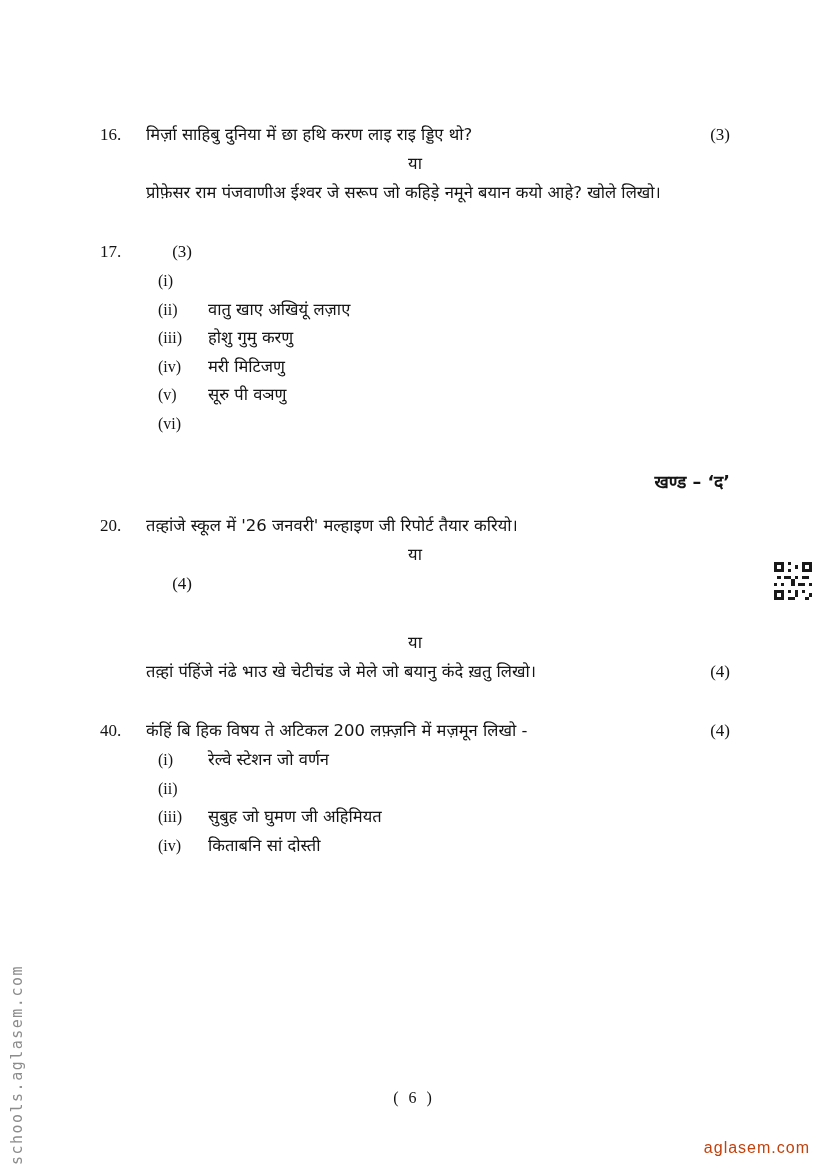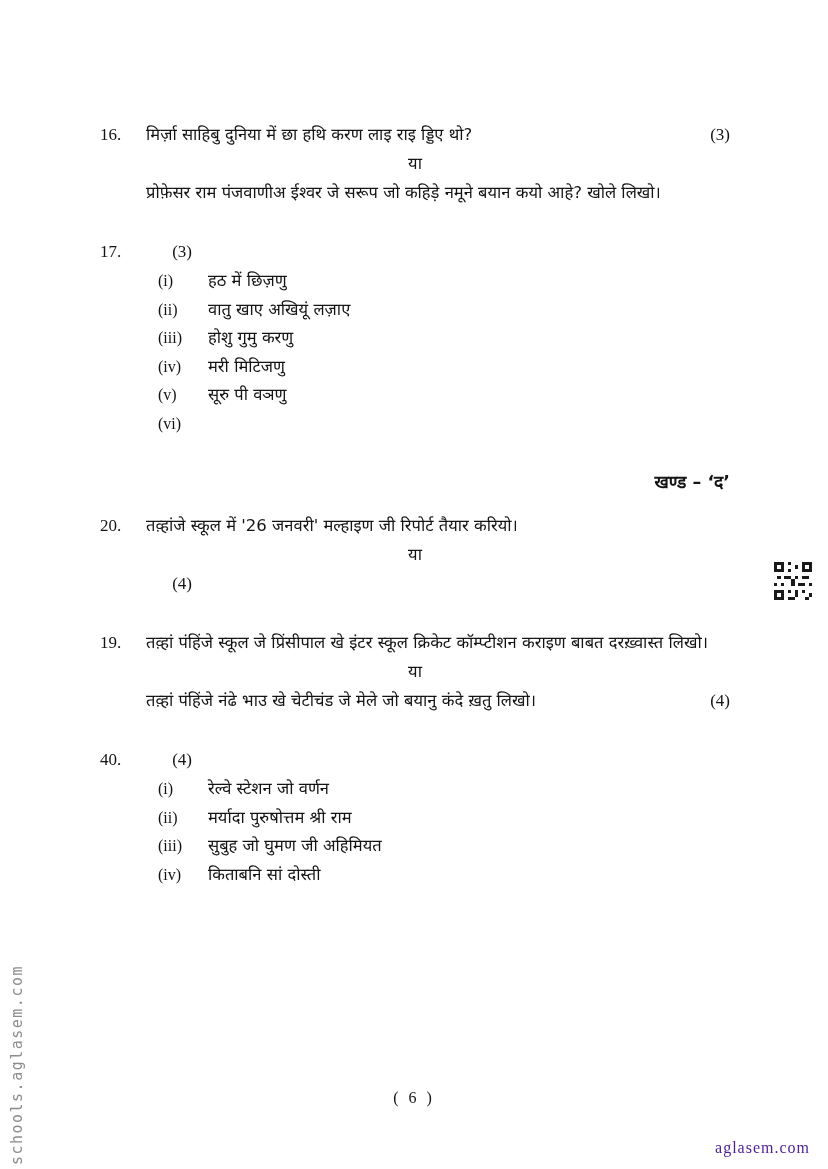--- a/index.html
+++ b/index.html
@@ -85,24 +85,24 @@
     font-size: 15px;
     letter-spacing: 1.5px;
     color: #8c8c8c;
     white-space: nowrap;
   }
 
   .watermark-br {
     position: absolute;
     right: 18px;
     bottom: 12px;
-    font-family: Liberation Serif, serif;
+    font-family: Liberation Sans, sans-serif;
     font-size: 16px;
     letter-spacing: 1px;
-    color: #4c1d95;
+    color: #c2410c;
   }
 
   .qr {
     position: absolute;
     left: 774px;
     top: 560px;
     width: 38px;
     height: 42px;
     line-height: 0;
   }
@@ -130,21 +130,20 @@
     </section>
 
     <section class="question">
       <div class="q-row">
         <span class="q-num">17.</span>
         <span class="q-marks">(3)</span>
       </div>
       <div class="options">
         <div class="opt-row">
           <span class="opt-label">(i)</span>
-          <span class="opt-text">हठ में छिज़णु</span>
         </div>
         <div class="opt-row">
           <span class="opt-label">(ii)</span>
           <span class="opt-text">वातु खाए अखियूं लज़ाए</span>
         </div>
         <div class="opt-row">
           <span class="opt-label">(iii)</span>
           <span class="opt-text">होशु गुमु करणु</span>
         </div>
         <div class="opt-row">
@@ -169,45 +168,41 @@
         <span class="q-text">तव़्हांजे स्कूल में '26 जनवरी' मल्हाइण जी रिपोर्ट तैयार करियो।</span>
       </div>
       <div class="or-row">या</div>
       <div class="q-row">
         <span class="q-num"></span>
         <span class="q-marks">(4)</span>
       </div>
     </section>
 
     <section class="question">
-      <div class="q-row">
-        <span class="q-num">19.</span>
-        <span class="q-text">तव़्हां पंहिंजे स्कूल जे प्रिंसीपाल खे इंटर स्कूल क्रिकेट कॉम्प्टीशन कराइण बाबत दरख़्वास्त लिखो।</span>
-      </div>
       <div class="or-row">या</div>
       <div class="q-row">
         <span class="q-num"></span>
         <span class="q-text">तव़्हां पंहिंजे नंढे भाउ खे चेटीचंड जे मेले जो बयानु कंदे ख़तु लिखो।</span>
         <span class="q-marks">(4)</span>
       </div>
     </section>
 
     <section class="question">
       <div class="q-row">
         <span class="q-num">40.</span>
+        <span class="q-text">कंहिं बि हिक विषय ते अटिकल 200 लफ़्ज़नि में मज़मून लिखो -</span>
         <span class="q-marks">(4)</span>
       </div>
       <div class="options">
         <div class="opt-row">
           <span class="opt-label">(i)</span>
           <span class="opt-text">रेल्वे स्टेशन जो वर्णन</span>
         </div>
         <div class="opt-row">
           <span class="opt-label">(ii)</span>
-          <span class="opt-text">मर्यादा पुरुषोत्तम श्री राम</span>
         </div>
         <div class="opt-row">
           <span class="opt-label">(iii)</span>
           <span class="opt-text">सुबुह जो घुमण जी अहिमियत</span>
         </div>
         <div class="opt-row">
           <span class="opt-label">(iv)</span>
           <span class="opt-text">किताबनि सां दोस्ती</span>
         </div>
       </div>

